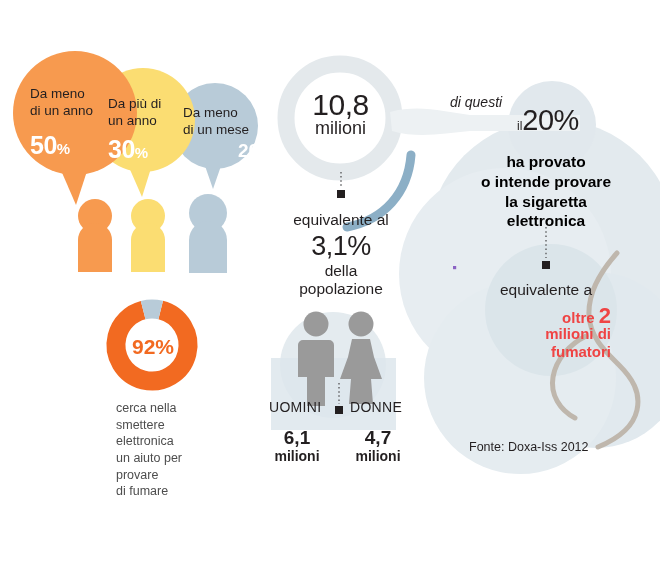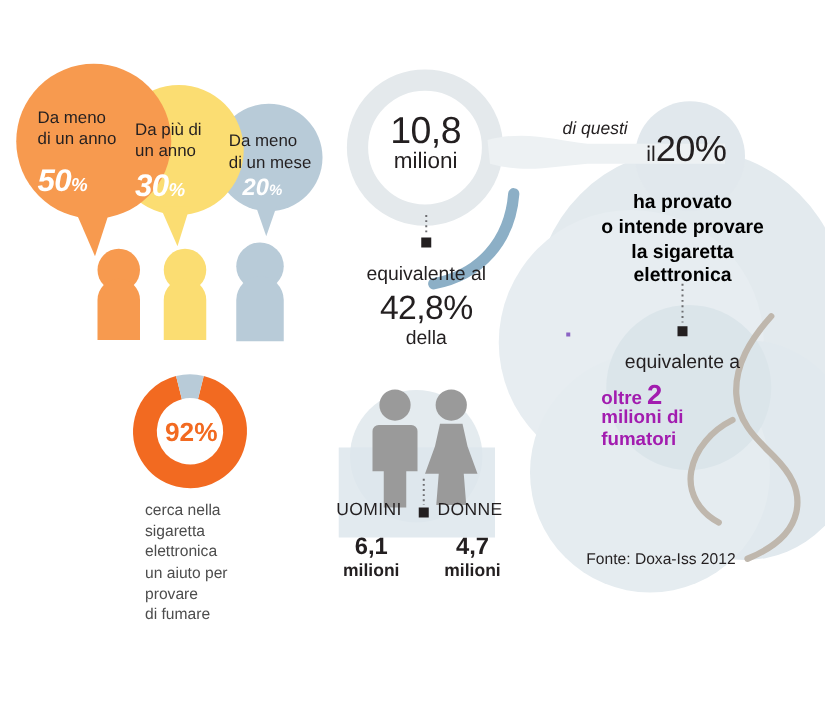--- a/index.html
+++ b/index.html
@@ -36,25 +36,24 @@
     font-size: 13.5px;
     font-weight: 400;
     color: #231f20;
     text-align: left;
     line-height: 1.25;
   }
   .bubble-pct {
     font-weight: bold;
     color: #ffffff;
     line-height: 1;
-    font-style: italic;
   }
   .pct-big { font-size: 25px; letter-spacing: -0.5px; }
   .pct-sym { font-size: 15px; }
-  .pct-small { font-size: 19px; }
+  .pct-small { font-size: 19px; margin-left: 44px; }
   .pct-sym-small { font-size: 12px; }
 
   .center-num {
     font-size: 30px;
     color: #231f20;
     letter-spacing: -0.5px;
   }
   .center-sub {
     font-size: 18px;
     color: #231f20;
@@ -68,36 +67,36 @@
     font-size: 27px;
     color: #231f20;
     text-align: center;
     letter-spacing: -0.5px;
   }
   .di-questi {
     font-size: 14px;
     font-style: italic;
     color: #231f20;
   }
-  .il-label { font-size: 17px; }
+  .il-label { font-size: 12px; }
   .il-num { font-size: 29px; letter-spacing: -0.5px; }
   .bold-block {
     font-size: 15.5px;
     font-weight: bold;
     color: #000000;
     text-align: center;
     line-height: 1.28;
   }
   .eq-a { font-size: 15.5px; text-align: center; color: #231f20; }
   .oltre {
     font-weight: bold;
     font-size: 15px;
-    text-align: left;
+    text-align: right;
     line-height: 1.22;
-    color: #a21caf;
+    color: #ef4444;
   }
   .oltre .two { font-size: 22px; }
   .fonte {
     font-size: 12.5px;
     color: #231f20;
   }
   .donut-pct {
     font-size: 21px;
     font-weight: bold;
     color: #f26a21;
@@ -216,32 +215,33 @@
 <span>un anno</span></div>
   <div class="txt bubble-pct" style="left:108px; top:137px;"><span class="pct-big">30</span><span class="pct-sym">%</span></div>
 
   <div class="txt bubble-label" style="left:183px; top:105px;"><span>Da meno</span>
 <span>di un mese</span></div>
   <div class="txt bubble-pct" style="left:194px; top:141px;"><span class="pct-small">20</span><span class="pct-sym-small">%</span></div>
 
   <div class="txt donut-pct" style="left:131px; top:335px; width:44px; text-align:center;"><span>92%</span></div>
 
   <div class="txt donut-cap" style="left:116px; top:400px;"><span>cerca nella</span>
-<span>sigaretta</span>
+<span>smettere</span>
 <span>elettronica</span>
 <span>un aiuto per</span>
 <span>provare</span>
 <span>di fumare</span></div>
 
   <div class="txt center-num" style="left:288px; top:88px; width:105px; text-align:center;"><span>10,8</span></div>
   <div class="txt center-sub" style="left:288px; top:118px; width:105px; text-align:center;"><span>milioni</span></div>
 
   <div class="txt eq-line" style="left:276px; top:211px; width:130px;"><span>equivalente al</span></div>
-  <div class="txt eq-big" style="left:276px; top:231px; width:130px;"><span>42,8%</span></div>
+  <div class="txt eq-big" style="left:276px; top:231px; width:130px;"><span>3,1%</span></div>
   <div class="txt eq-line" style="left:276px; top:262px; width:130px;"><span>della</span></div>
+  <div class="txt eq-line" style="left:276px; top:280px; width:130px;"><span>popolazione</span></div>
 
   <div class="txt gender-label" style="left:269px; top:400px;"><span>UOMINI</span></div>
   <div class="txt gender-label" style="left:350px; top:400px;"><span>DONNE</span></div>
   <div class="txt gender-num" style="left:269px; top:427px; width:56px; text-align:center;"><span>6,1</span></div>
   <div class="txt gender-num" style="left:350px; top:427px; width:56px; text-align:center;"><span>4,7</span></div>
   <div class="txt gender-mil" style="left:269px; top:449px; width:56px; text-align:center;"><span>milioni</span></div>
   <div class="txt gender-mil" style="left:350px; top:449px; width:56px; text-align:center;"><span>milioni</span></div>
 
   <div class="txt di-questi" style="left:450px; top:95px;"><span>di questi</span></div>
 

